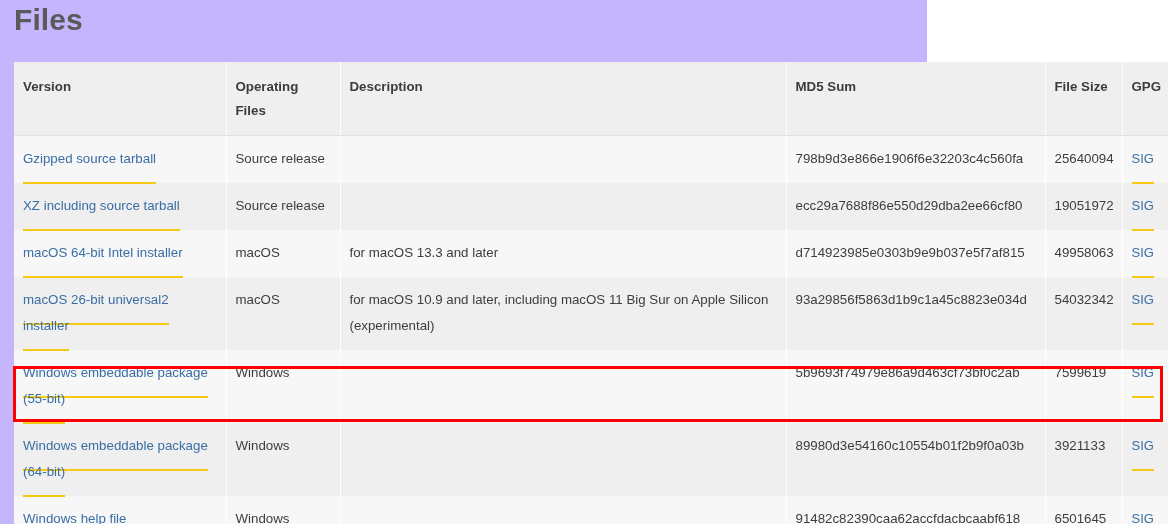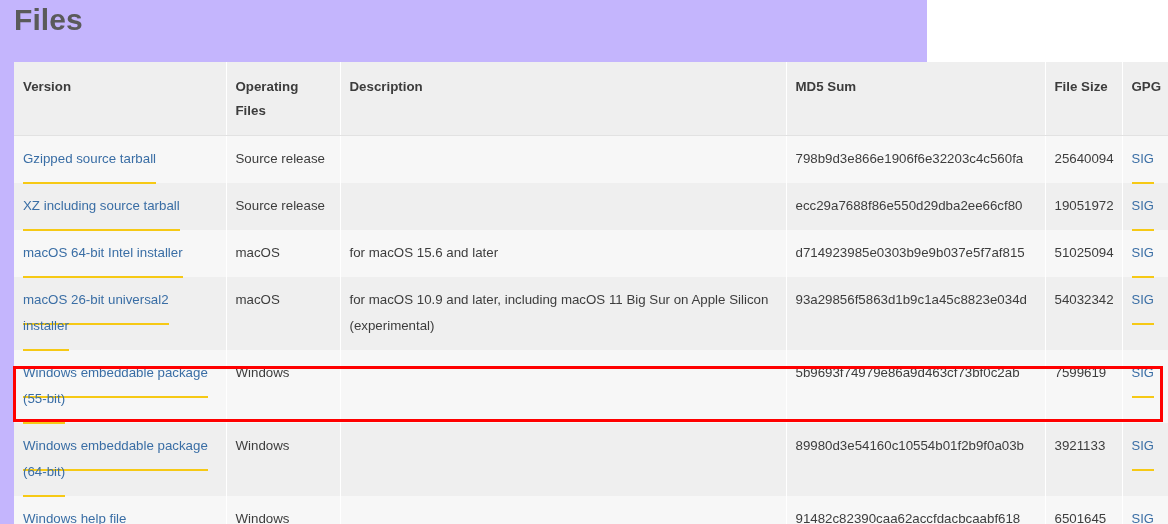--- a/index.html
+++ b/index.html
@@ -137,23 +137,23 @@
             <td><a class="filelink">XZ including source tarball</a></td>
             <td>Source release</td>
             <td></td>
             <td>ecc29a7688f86e550d29dba2ee66cf80</td>
             <td>19051972</td>
             <td><a class="siglink">SIG</a></td>
           </tr>
           <tr class="odd">
             <td><a class="filelink">macOS 64-bit Intel installer</a></td>
             <td>macOS</td>
-            <td>for macOS 15.6 and later</td>
+            <td>for macOS 13.3 and later</td>
             <td>d714923985e0303b9e9b037e5f7af815</td>
-            <td>51025094</td>
+            <td>49958063</td>
             <td><a class="siglink">SIG</a></td>
           </tr>
           <tr class="even">
             <td><a class="filelink">macOS 26-bit universal2 installer</a></td>
             <td>macOS</td>
             <td>for macOS 10.9 and later, including macOS 11 Big Sur on Apple Silicon (experimental)</td>
             <td>93a29856f5863d1b9c1a45c8823e034d</td>
             <td>54032342</td>
             <td><a class="siglink">SIG</a></td>
           </tr>

